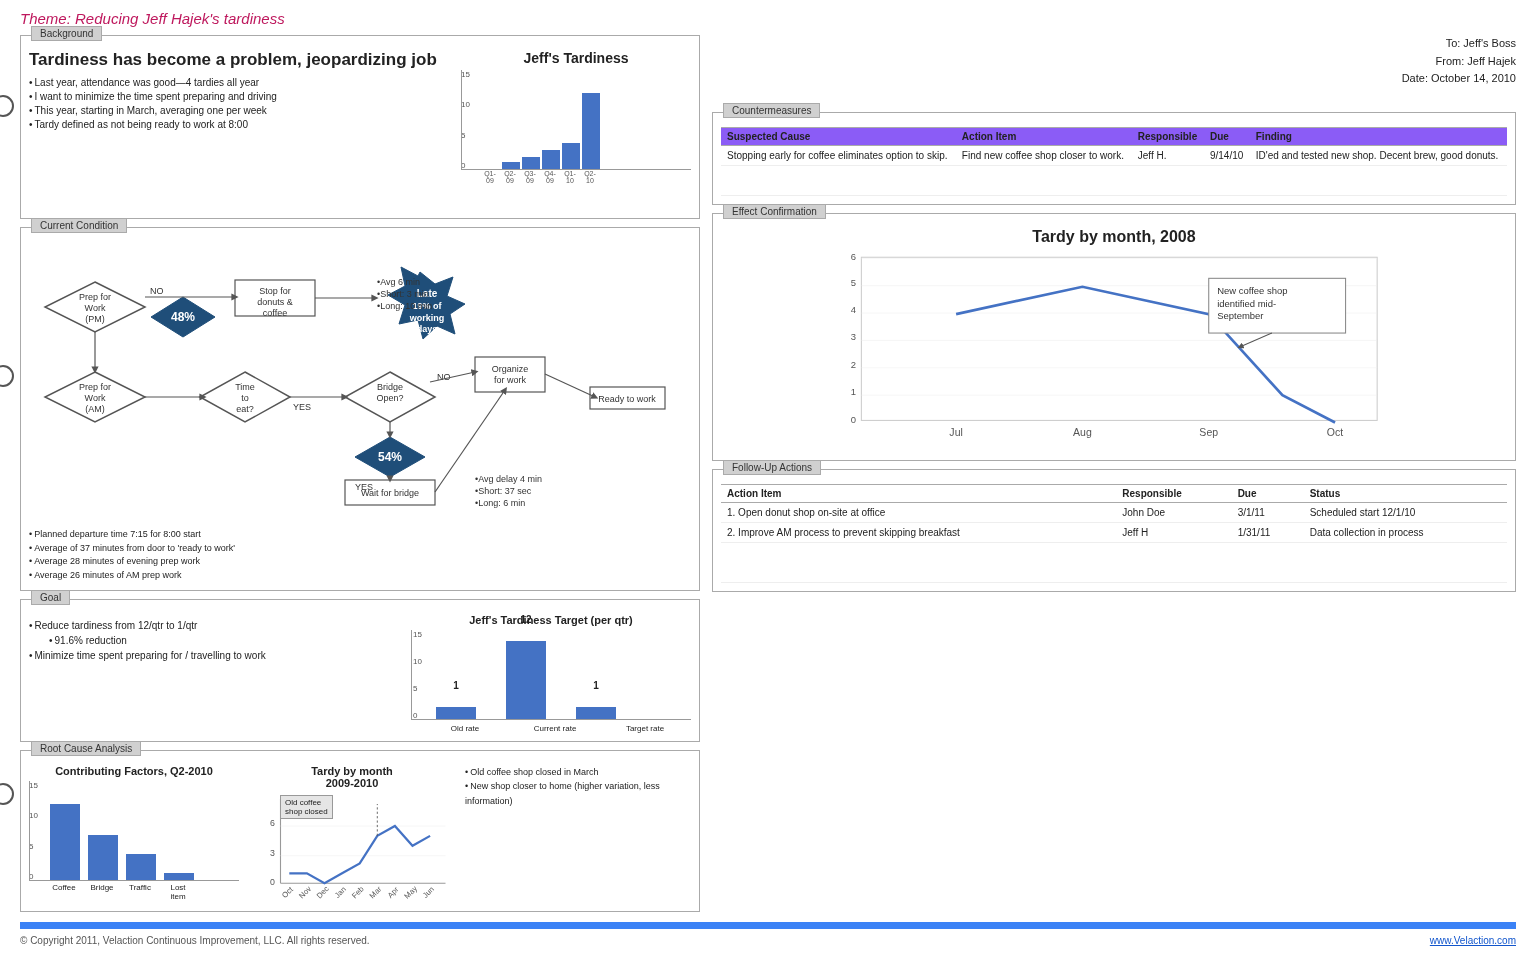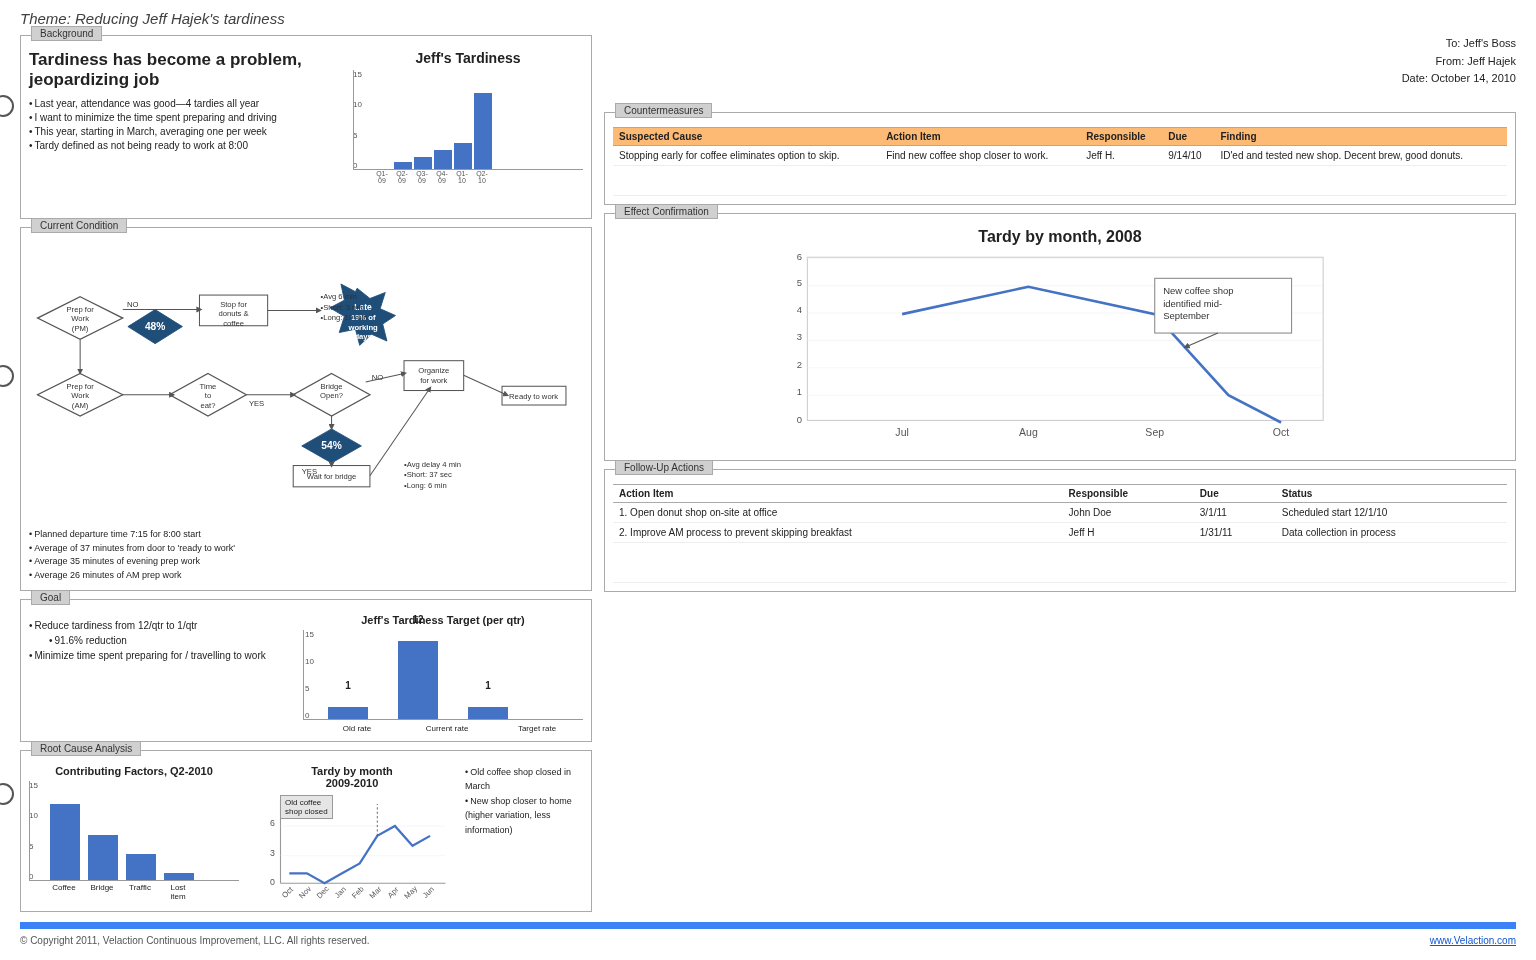--- a/index.html
+++ b/index.html
@@ -14,30 +14,30 @@
     .page {
       width: 1536px;
       min-height: 960px;
       padding: 10px 20px;
       position: relative;
     }
     .page-title {
       font-size: 15px;
       margin-bottom: 8px;
       font-style: italic;
-      color: #404040;
+      color: #be185d;
     }
     .main-layout {
       display: flex;
       gap: 12px;
       width: 100%;
     }
     
     .left-col {
-      width: 572px;
+      width: 680px;
       flex-shrink: 0;
       display: flex;
       flex-direction: column;
       gap: 8px;
     }
     
     .right-col {
       flex: 1;
       display: flex;
       flex-direction: column;
@@ -302,21 +302,21 @@
       border-collapse: collapse;
       font-size: 10px;
       margin-top: 8px;
     }
     .cm-table th {
       border-bottom: 1px solid #aaa;
       border-top: 1px solid #aaa;
       padding: 3px 6px;
       text-align: left;
       font-weight: bold;
-      background: #fdba74;
+      background: #8b5cf6;
     }
     .cm-table td {
       padding: 4px 6px;
       vertical-align: top;
       border-bottom: 1px solid #eee;
     }
     .effect-chart-title {
       font-size: 16px;
       font-weight: bold;
       text-align: center;
@@ -518,21 +518,21 @@
               <marker id="arrow" markerWidth="6" markerHeight="6" refX="3" refY="3" orient="auto">
                 <path d="M0,0 L0,6 L6,3 z" fill="#555"></path>
               </marker>
             </defs>
           </svg>
 
           
           <ul class="fc-notes">
             <li>Planned departure time 7:15 for 8:00 start</li>
             <li>Average of 37 minutes from door to 'ready to work'</li>
-            <li>Average 35 minutes of evening prep work</li>
+            <li>Average 28 minutes of evening prep work</li>
             <li>Average 26 minutes of AM prep work</li>
           </ul>
         </div>
       </div>
 
       <div class="section-box">
         <div class="section-label">Goal</div>
         <div class="section-content goal-section">
           <div class="goal-left">
             <ul>

